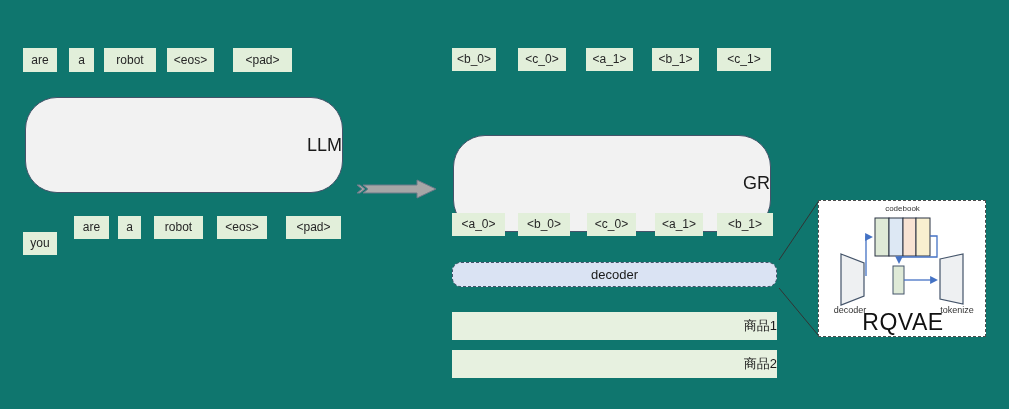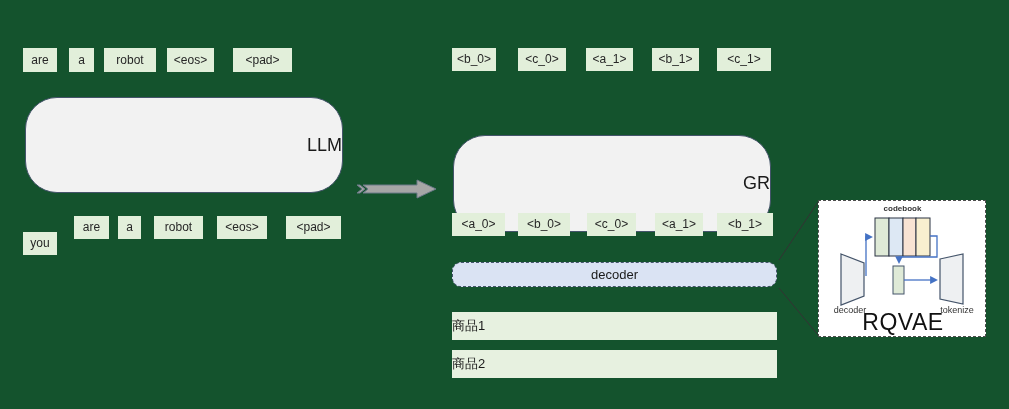--- a/index.html
+++ b/index.html
@@ -1,17 +1,17 @@
 <!DOCTYPE html>
 <html style="--token-chip-bg: #e2efda; --item-bar-bg: #e7f1e0; --model-box-bg: #f2f2f2; --model-box-border: #44546a; --tokenize-bg: #dae3f3; --connector-blue: #4472c4; --arrow-gray: #a6a6a6; --callout-line: #333333;"><head>
 <meta charset="utf-8">
 <style>
   html,body{margin:0;padding:0;background:#ffffff;}
   .canvas{
-    position:relative;width:1009px;height:409px;background:#14532d;overflow:hidden;
+    position:relative;width:1009px;height:409px;background:#0f766e;overflow:hidden;
     font-family:"Liberation Sans", sans-serif;color:#262626;
   }
   .chip{
     position:absolute;height:23px;line-height:23px;text-align:center;
     font-size:12px;color:#262626;background:var(--token-chip-bg,#e2efda);
     white-space:nowrap;
   }
   .model-box{
     position:absolute;box-sizing:border-box;
     background:var(--model-box-bg,#f2f2f2);
@@ -21,29 +21,29 @@
   }
   .tokenize-box{
     position:absolute;left:452px;top:262px;width:325px;height:25px;box-sizing:border-box;
     background:var(--tokenize-bg,#dae3f3);
     border:1.5px dashed var(--model-box-border,#44546a);
     border-radius:9px;text-align:center;line-height:23px;font-size:13px;color:#1a1a1a;
   }
   .item-bar{
     position:absolute;left:452px;width:325px;height:28px;
     background:var(--item-bar-bg,#e7f1e0);
-    text-align:left;line-height:28px;font-size:13px;color:#1a1a1a;
+    text-align:right;line-height:28px;font-size:13px;color:#1a1a1a;
   }
   .overlay-svg{position:absolute;left:0;top:0;pointer-events:none;}
   .rqvae-panel{
     position:absolute;left:818px;top:200px;width:168px;height:137px;box-sizing:border-box;
     border:1px dashed #4d4d4d;background:#ffffff;
   }
   .rqvae-label{position:absolute;color:#333;text-align:center;white-space:nowrap;}
-  .codebook-label{left:46px;top:3px;width:75px;font-size:8px;font-weight:bold;}
+  .codebook-label{left:46px;top:3px;width:75px;font-size:8px;}
   .encoder-label{left:10px;top:104px;width:42px;font-size:9px;}
   .decoder-label{left:114px;top:104px;width:48px;font-size:9px;}
   .rqvae-title{
     position:absolute;left:39px;top:108px;width:90px;text-align:center;
     font-size:23px;color:#111;letter-spacing:0.5px;
   }
 </style>
 </head>
 <body>
 

